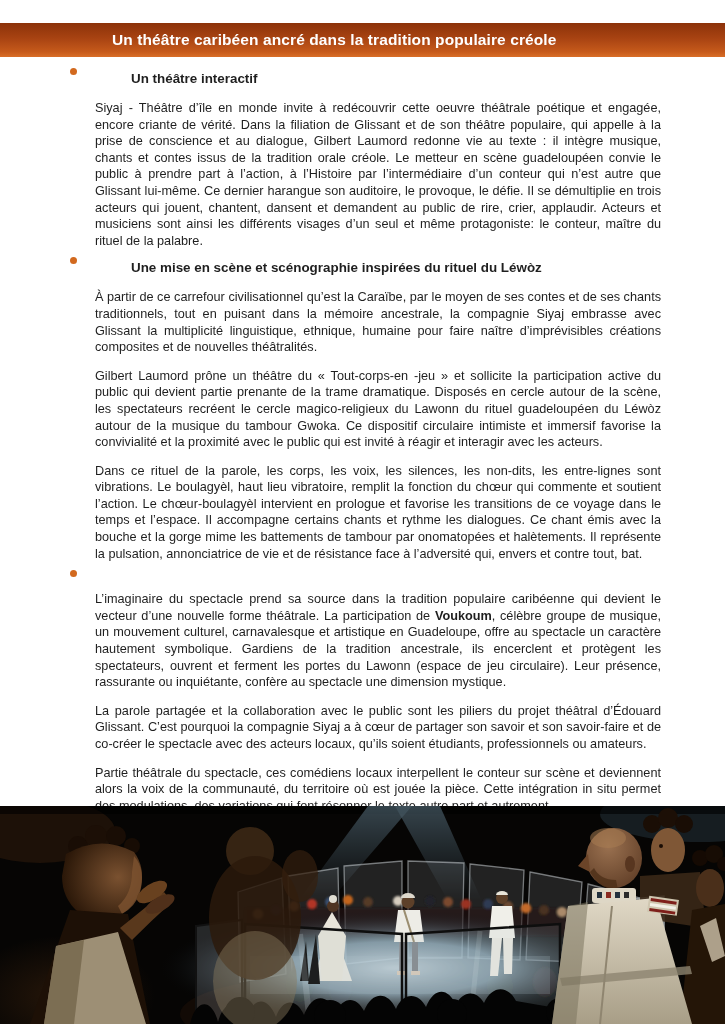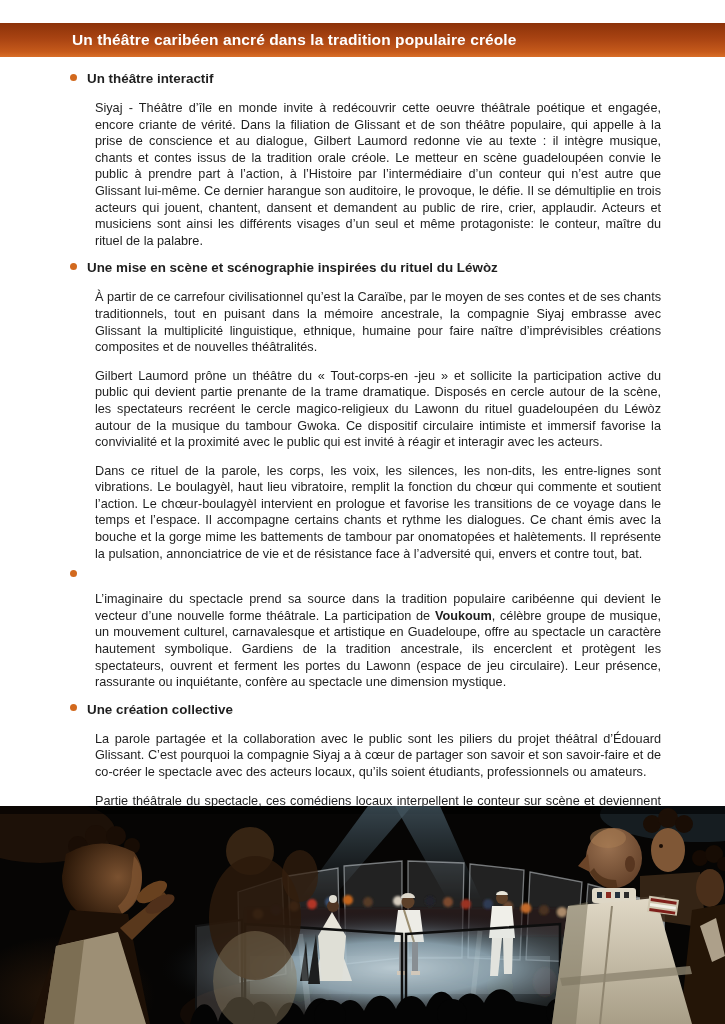--- a/index.html
+++ b/index.html
@@ -9,32 +9,32 @@
     margin:0 auto;
     background:var(--page-bg,#ffffff);
     overflow:hidden;
     font-family:"Liberation Sans","DejaVu Sans",sans-serif;
   }
   
   .header-bar{
     position:absolute;top:23px;left:0;right:0;height:34px;
     background:linear-gradient(180deg,#8c3209 0%,#a84312 45%,#c65a1b 85%,#d96e28 100%);
     display:flex;align-items:center;
-    padding-left:72px;box-sizing:border-box;
+    padding-left:112px;box-sizing:border-box;
   }
   .header-bar .title{
     color:var(--header-text,#ffffff);
     font-size:15.5px;font-weight:bold;letter-spacing:.1px;
   }
   
   .content{
     position:absolute;top:57px;left:70px;right:64px;bottom:218px;
     padding-top:13px;overflow:hidden;
   }
-  .section-head{display:flex;align-items:center;margin:0 0 2px 0;}
+  .section-head{display:flex;align-items:flex-start;margin:0 0 2px 0;gap:44px;}
   .bullet{
     width:7px;height:7px;border-radius:50%;
     background:var(--accent,#d2691e);
     flex:0 0 auto;margin-right:10px;position:relative;top:-2px;
   }
   .section-title{
     margin:0;font-size:13.4px;line-height:18px;font-weight:bold;
     color:var(--body-text,#1f1f1f);
   }
   .section-paragraphs{margin-left:25px;}
@@ -89,24 +89,20 @@
     <section class="section">
       <div class="section-head">
         <span class="bullet"></span>
       </div>
       <div class="section-paragraphs">
           <p class="para"><span>L’imaginaire du spectacle prend sa source dans la tradition populaire caribéenne qui devient le vecteur d’une nouvelle forme théâtrale. La participation de </span><span class="b">Voukoum</span><span>, célèbre groupe de musique, un mouvement culturel, carnavalesque et artistique en Guadeloupe, offre au spectacle un caractère hautement symbolique. Gardiens de la tradition ancestrale, ils encerclent et protègent les spectateurs, ouvrent et ferment les portes du </span><span class="i">Lawonn</span><span> (espace de jeu circulaire). Leur présence, rassurante ou inquiétante, confère au spectacle une dimension mystique.</span></p>
         </div>
     </section>
 
     <section class="section">
-      <div class="section-head">
-        <span class="bullet"></span>
-        <h3 class="section-title"><span>Une création collective</span></h3>
-      </div>
       <div class="section-paragraphs">
           <p class="para"><span>La parole partagée et la collaboration avec le public sont les piliers du projet théâtral d’Édouard Glissant. C’est pourquoi la compagnie Siyaj a à cœur de partager son savoir et son savoir-faire et de co-créer le spectacle avec des acteurs locaux, qu’ils soient étudiants, professionnels ou amateurs.</span></p>
           <p class="para"><span>Partie théâtrale du spectacle, ces comédiens locaux interpellent le conteur sur scène et deviennent alors la voix de la communauté, du territoire où est jouée la pièce. Cette intégration </span><span class="i">in situ</span><span> permet des modulations, des variations qui font résonner le texte autre part et autrement.</span></p>
         </div>
     </section>
   </div>
 
   <div class="photo">
     <svg viewBox="0 0 725 218" preserveAspectRatio="none">
       <defs>

